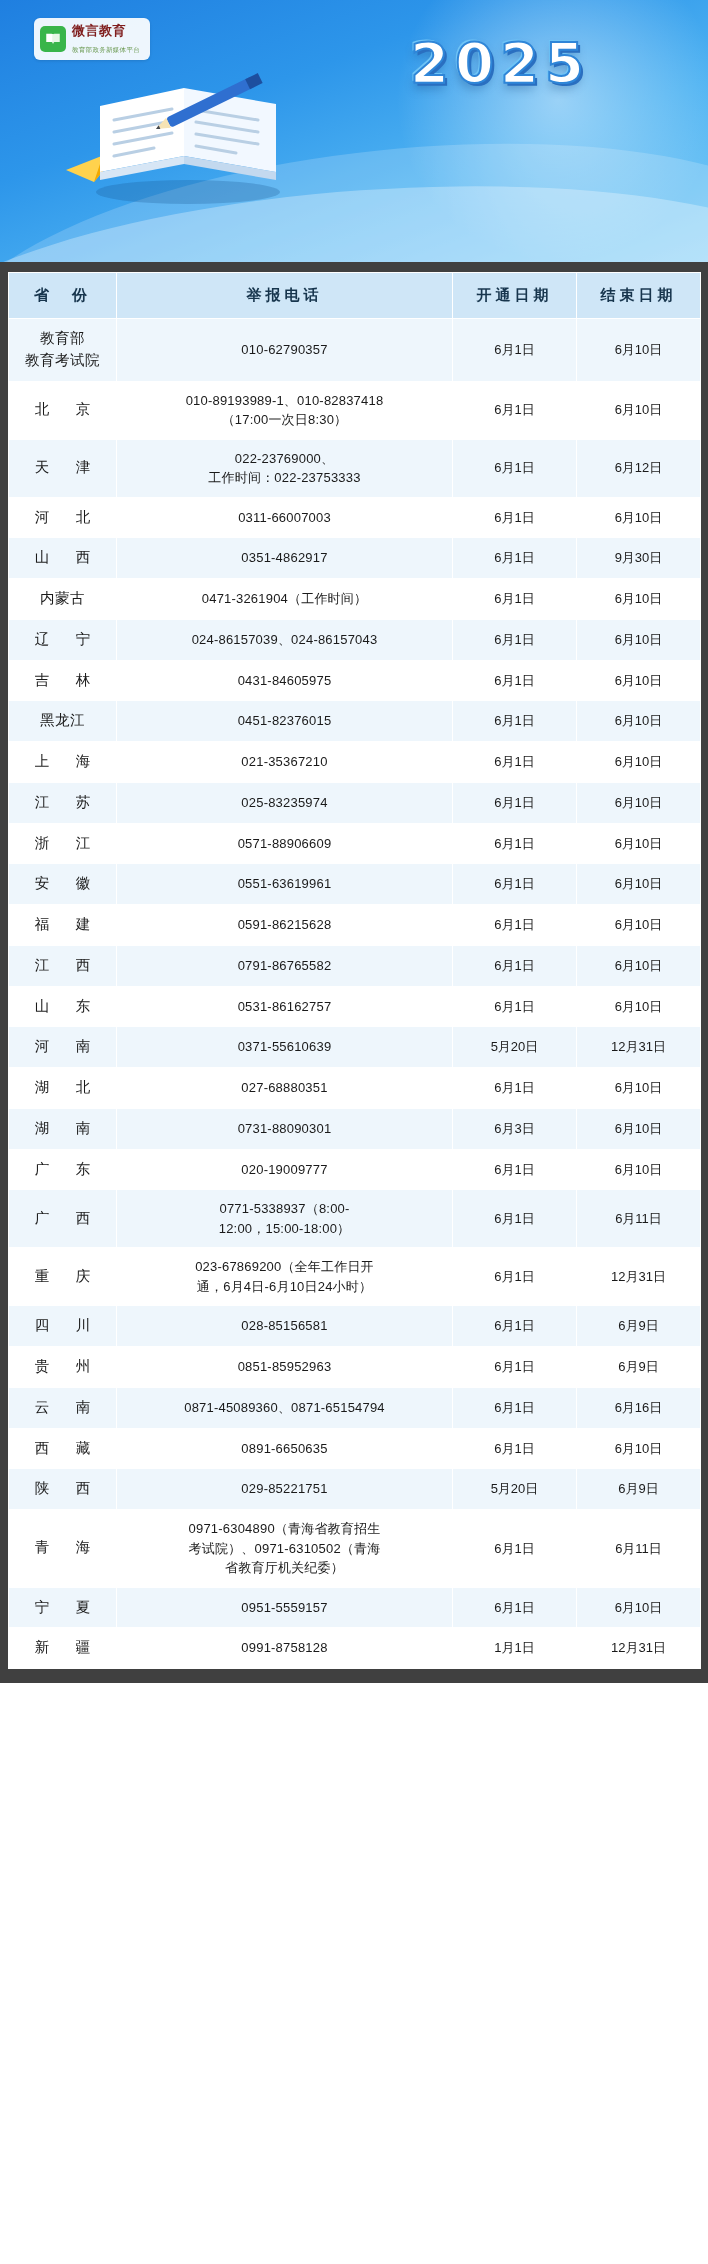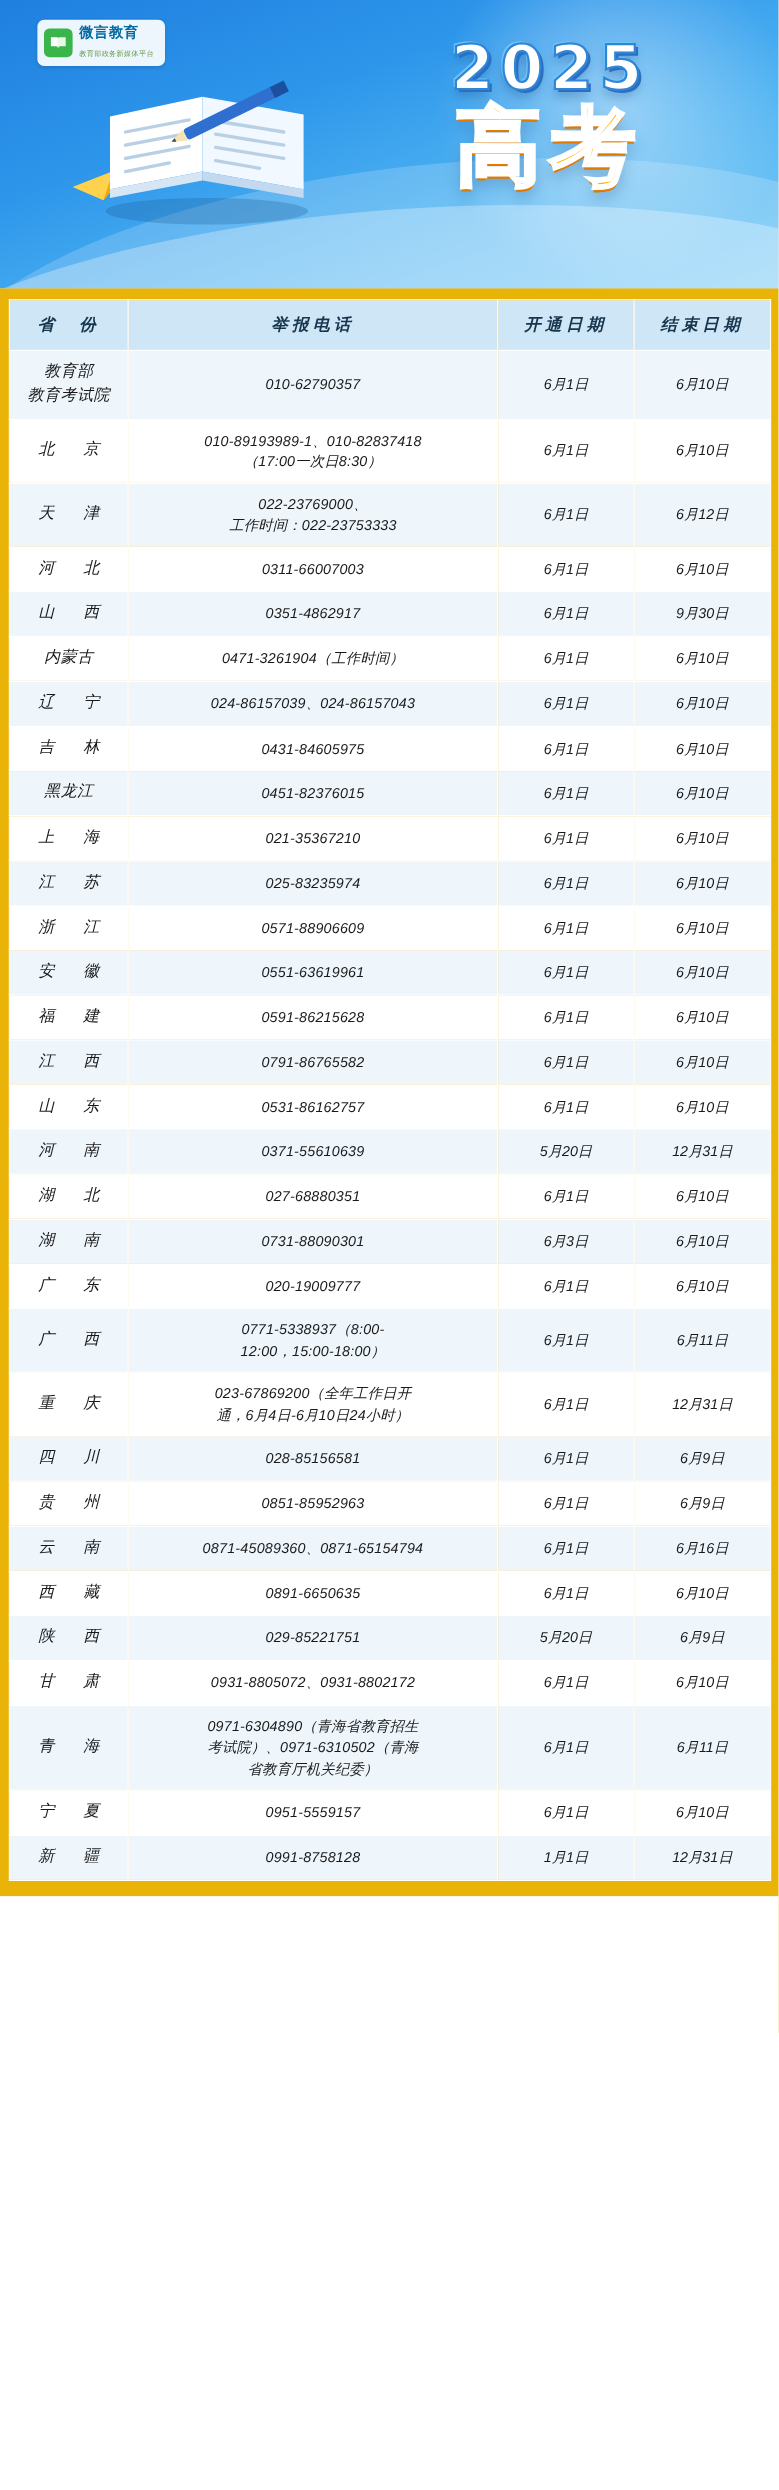--- a/index.html
+++ b/index.html
@@ -77,21 +77,21 @@
     background: #39b54a;
     display: flex;
     align-items: center;
     justify-content: center;
   }
   .logo-mark svg { display:block; }
   .logo-text { line-height: 1.05; }
   .logo-title {
     font-size: 13px;
     font-weight: bold;
-    color: #0369a1;
+    color: #7f1d1d;
     letter-spacing: 0.5px;
   }
   .logo-sub {
     font-size: 6.5px;
     color: #6b9a52;
     letter-spacing: 0.3px;
     margin-top: 1px;
   }
 
   
@@ -135,22 +135,21 @@
     text-shadow:
       0 4px 0 #e07b00,
       0 8px 14px rgba(20,70,130,0.35);
     -webkit-text-stroke: 3px #ffffff;
     font-family: "DejaVu Sans", sans-serif;
   }
 
   
   .table-wrap {
     padding: 10px 8px 14px 8px;
-    background: #eab308;
-    font-style: italic;
+    background: #404040;
   }
   table.hotline {
     width: 692px;
     border-collapse: collapse;
     table-layout: fixed;
     font-size: 13.5px;
     color: #1a1a1a;
   }
   table.hotline col.c-prov { width: 108px; }
   table.hotline col.c-phone { width: 336px; }
@@ -250,21 +249,20 @@
           <rect x="108" y="46" width="96" height="11" rx="3" fill="#2f6fd0"></rect>
           <rect x="196" y="46" width="14" height="11" fill="#1d4f9f"></rect>
           <path d="M108 46 L94 51.5 L108 57 Z" fill="#f6e3b4"></path>
           <path d="M98 49.5 L94 51.5 L98 53.5 Z" fill="#44484d"></path>
         </g>
       </svg>
     </div>
 
     <div class="headline">
       <div class="hl-year">2025</div>
-      <div class="hl-main">高考</div>
     </div>
   </div>
 
   <div class="table-wrap">
     <table class="hotline">
       <colgroup>
         <col class="c-prov">
           <col class="c-phone">
           <col class="c-start">
           <col class="c-end">
@@ -439,26 +437,20 @@
             <td class="date">6月1日</td>
             <td class="date">6月10日</td>
           </tr>
           <tr>
             <td class="prov">陕　西</td>
             <td class="phone">029-85221751</td>
             <td class="date">5月20日</td>
             <td class="date">6月9日</td>
           </tr>
           <tr>
-            <td class="prov">甘　肃</td>
-            <td class="phone">0931-8805072、0931-8802172</td>
-            <td class="date">6月1日</td>
-            <td class="date">6月10日</td>
-          </tr>
-          <tr>
             <td class="prov">青　海</td>
             <td class="phone" style="white-space: pre-line;">0971-6304890（青海省教育招生
 考试院）、0971-6310502（青海
 省教育厅机关纪委）</td>
             <td class="date">6月1日</td>
             <td class="date">6月11日</td>
           </tr>
           <tr>
             <td class="prov">宁　夏</td>
             <td class="phone">0951-5559157</td>

